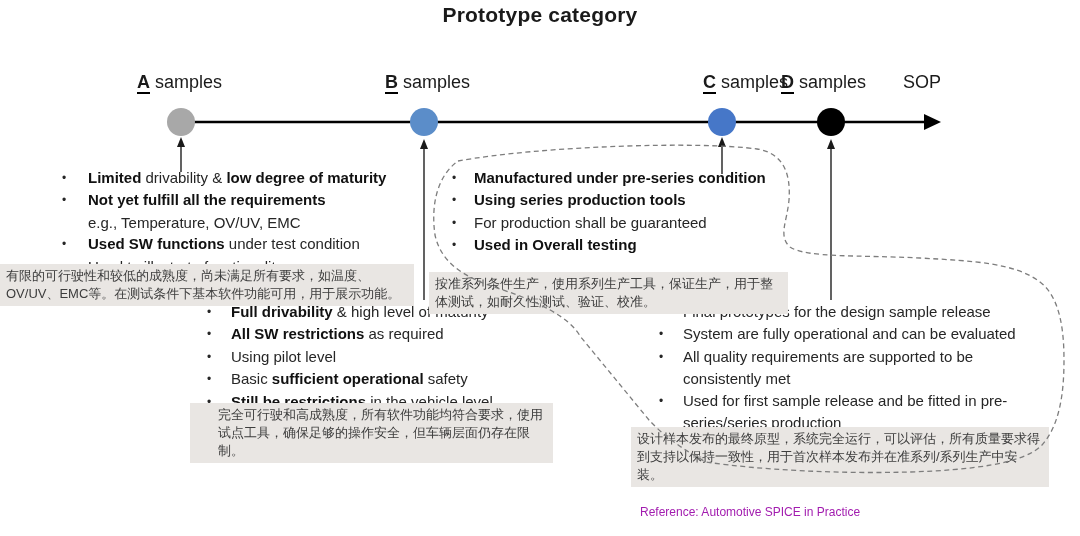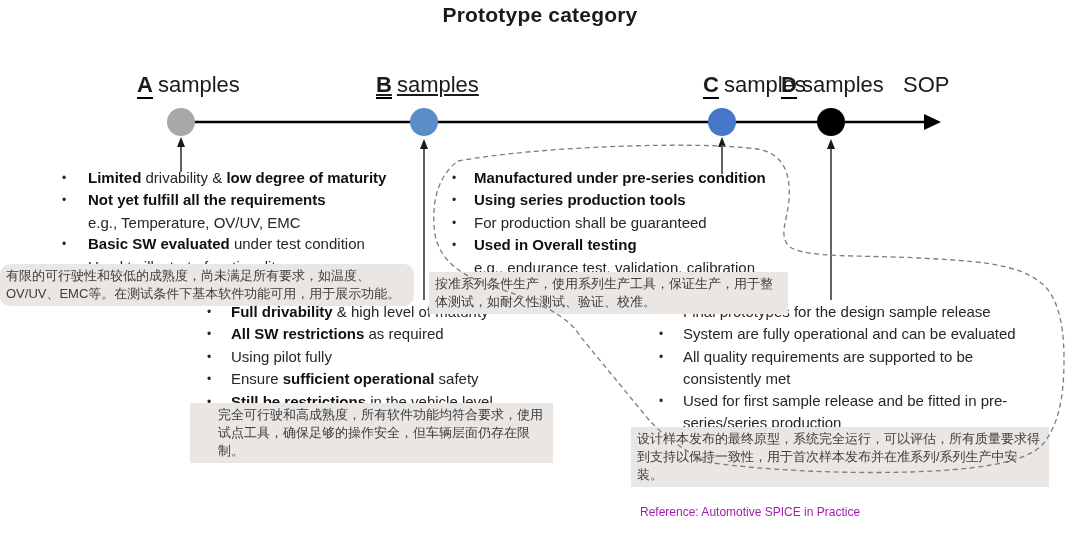--- a/index.html
+++ b/index.html
@@ -4,21 +4,21 @@
 <style>
   html,body{margin:0;padding:0;background:#fff;}
   #canvas{
     position:relative;width:1080px;height:536px;background:#ffffff;overflow:hidden;
     font-family:"Liberation Sans", sans-serif;color:#262626;
   }
   .title{
     position:absolute;left:0;right:0;top:3px;text-align:center;
     font-size:21px;font-weight:bold;color:#1a1a1a;letter-spacing:.2px;
   }
-  .ms-label{position:absolute;top:72px;font-size:22px;color:#1a1a1a;white-space:nowrap;}
+  .ms-label{position:absolute;top:72px;font-size:18px;color:#1a1a1a;white-space:nowrap;}
   .ms-letter{font-weight:bold;border-bottom:2px solid #000;padding-bottom:0px;}
   .ms-word{margin-left:5px;}
   svg.layer{position:absolute;left:0;top:0;pointer-events:none;}
   #base-svg{z-index:1;}
   #lasso-svg{z-index:5;}
   .bullets{position:absolute;z-index:2;font-size:15px;line-height:21.4px;}
   .bullet-row{display:flex;}
   .bullet-row .marker{width:14px;flex:0 0 14px;font-size:12px;padding-top:1px;}
   .bullet-row .btext{flex:1;}
   .bullet-row .b{font-weight:bold;color:#111;}
@@ -27,39 +27,39 @@
   .g-c{left:452px;top:167px;width:345px;}
   .g-c .marker{margin-right:8px;}
   .g-b{left:207px;top:301px;width:365px;}
   .g-b .marker{margin-right:10px;}
   .g-d{left:659px;top:301px;width:395px;}
   .g-d .marker{margin-right:10px;}
   .note{
     position:absolute;z-index:3;background:#e9e6e3;color:#3d3d3d;
     font-size:13px;line-height:18px;padding:3px 6px;box-sizing:border-box;
   }
-  .note-a{left:0px;top:264px;width:414px;border-radius:10px;}
+  .note-a{left:0px;top:264px;width:414px;}
   .note-c{left:429px;top:272px;width:359px;}
   .note-b{left:190px;top:403px;width:363px;padding-left:28px;}
   .note-d{left:631px;top:427px;width:418px;}
   .reference{
     position:absolute;left:640px;top:505px;font-size:12px;color:#a21caf;z-index:2;
   }
 </style>
 </head>
 <body>
 
 <div id="canvas">
 
   <div class="title">Prototype category</div>
 
   <div class="ms-label" style="left:137px;">
     <span class="ms-letter">A</span><span class="ms-word">samples</span>
   </div>
-  <div class="ms-label" style="left:376px;text-decoration:underline;">
+  <div class="ms-label" style="left:385px;">
     <span class="ms-letter">B</span><span class="ms-word">samples</span>
   </div>
   <div class="ms-label" style="left:703px;">
     <span class="ms-letter">C</span><span class="ms-word">samples</span>
   </div>
   <div class="ms-label" style="left:781px;">
     <span class="ms-letter">D</span><span class="ms-word">samples</span>
   </div>
   <div class="ms-label" style="left:903px;">SOP</div>
 
@@ -93,21 +93,21 @@
       <div class="bullet-row">
         <span class="marker">•</span>
         <span class="btext"><span class="b">Not yet fulfill all the requirements</span></span>
       </div>
       <div class="bullet-row">
         <span class="marker"></span>
         <span class="btext"><span>e.g., Temperature, OV/UV, EMC</span></span>
       </div>
       <div class="bullet-row">
         <span class="marker">•</span>
-        <span class="btext"><span class="b">Basic SW evaluated</span><span> under test condition</span></span>
+        <span class="btext"><span class="b">Used SW functions</span><span> under test condition</span></span>
       </div>
       <div class="bullet-row">
         <span class="marker">•</span>
         <span class="btext"><span>Used to illustrate functionality</span></span>
       </div>
     </div>
   <div class="bullets g-c">
       <div class="bullet-row">
         <span class="marker">•</span>
         <span class="btext"><span class="b">Manufactured under pre-series condition</span></span>
@@ -117,41 +117,37 @@
         <span class="btext"><span class="b">Using series production tools</span></span>
       </div>
       <div class="bullet-row">
         <span class="marker">•</span>
         <span class="btext"><span>For production shall be guaranteed</span></span>
       </div>
       <div class="bullet-row">
         <span class="marker">•</span>
         <span class="btext"><span class="b">Used in Overall testing</span></span>
       </div>
-      <div class="bullet-row">
-        <span class="marker"></span>
-        <span class="btext"><span>e.g., endurance test, validation, calibration</span></span>
-      </div>
     </div>
   <div class="bullets g-b">
       <div class="bullet-row">
         <span class="marker">•</span>
         <span class="btext"><span class="b">Full drivability</span><span> &amp; high level of maturity</span></span>
       </div>
       <div class="bullet-row">
         <span class="marker">•</span>
         <span class="btext"><span class="b">All SW restrictions</span><span> as required</span></span>
       </div>
       <div class="bullet-row">
         <span class="marker">•</span>
-        <span class="btext"><span>Using pilot fully</span></span>
-      </div>
-      <div class="bullet-row">
-        <span class="marker">•</span>
-        <span class="btext"><span>Ensure </span><span class="b">sufficient operational</span><span> safety</span></span>
+        <span class="btext"><span>Using pilot level</span></span>
+      </div>
+      <div class="bullet-row">
+        <span class="marker">•</span>
+        <span class="btext"><span>Basic </span><span class="b">sufficient operational</span><span> safety</span></span>
       </div>
       <div class="bullet-row">
         <span class="marker">•</span>
         <span class="btext"><span class="b">Still be restrictions</span><span> in the vehicle level</span></span>
       </div>
     </div>
   <div class="bullets g-d">
       <div class="bullet-row">
         <span class="marker">•</span>
         <span class="btext"><span>Final prototypes for the design sample release</span></span>

